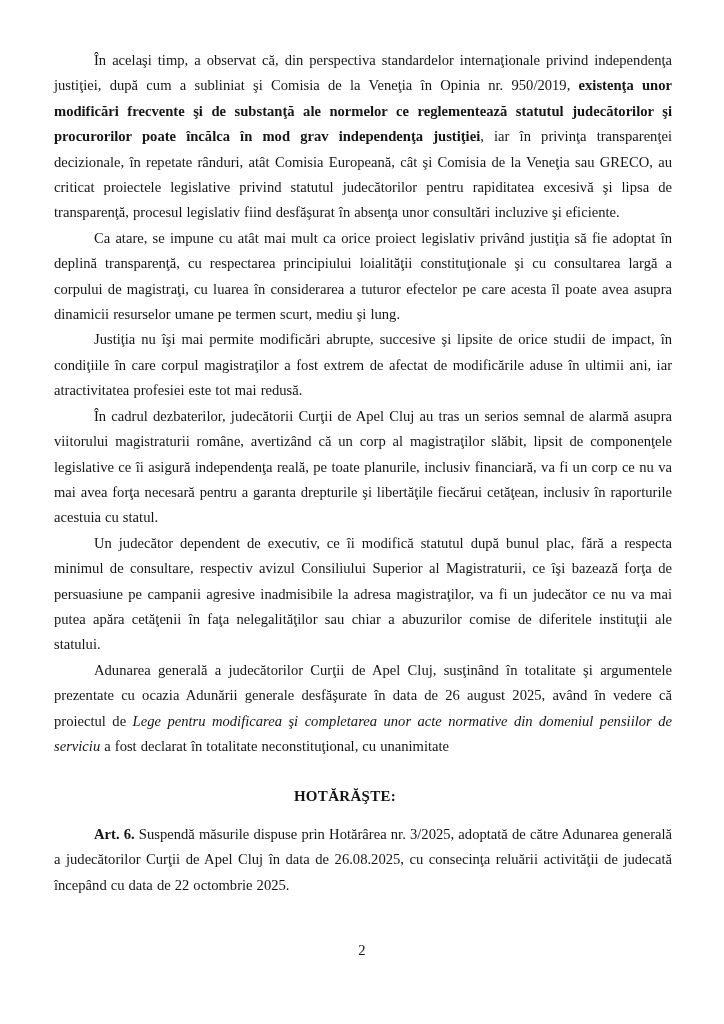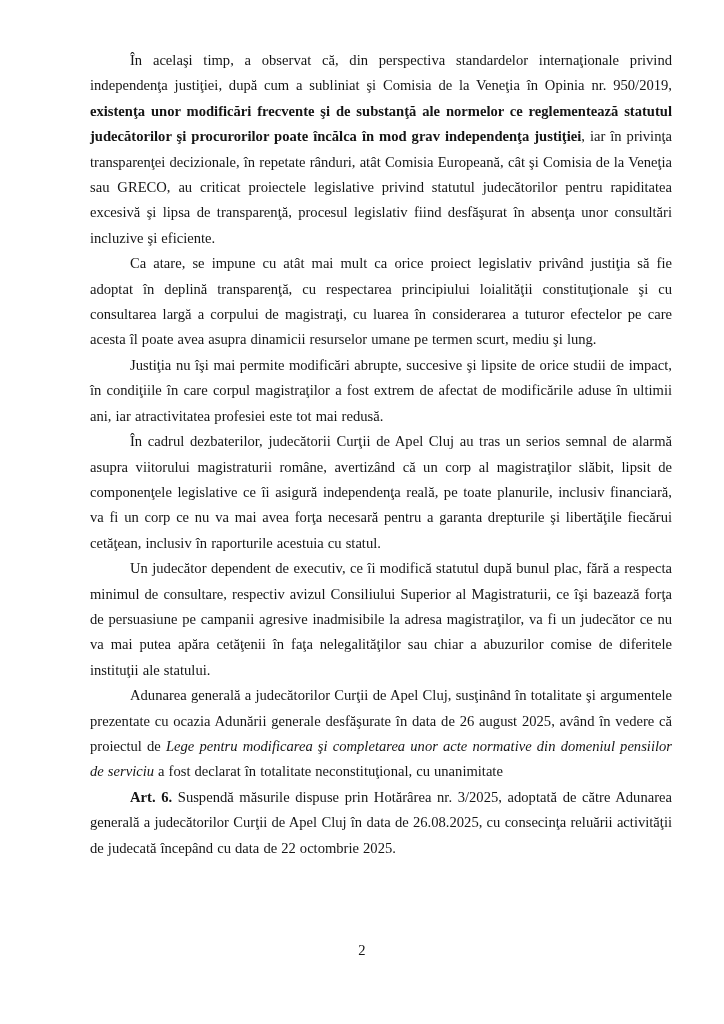--- a/index.html
+++ b/index.html
@@ -10,21 +10,21 @@
   }
   body {
     background: #ffffff;
     font-family: "Liberation Serif", "DejaVu Serif", serif;
     color: #151515;
     position: relative;
   }
   .page {
     position: absolute;
     inset: 0;
-    padding: 48px 52px 0 90px;
+    padding: 48px 52px 0 54px;
   }
   .para {
     font-size: 14.6px;
     line-height: 25.4px;
     text-align: justify;
     text-indent: 40px;
     word-spacing: 0.4px;
   }
   .b { font-weight: bold; }
   .i { font-style: italic; }
@@ -60,18 +60,19 @@
   <p class="para"><span>Ca atare, se impune cu atât mai mult ca orice proiect legislativ privând justiţia să fie adoptat în deplină transparenţă, cu respectarea principiului loialităţii constituţionale şi cu consultarea largă a corpului de magistraţi, cu luarea în considerarea a tuturor efectelor pe care acesta îl poate avea asupra dinamicii resurselor umane pe termen scurt, mediu şi lung.</span></p>
 
   <p class="para"><span>Justiţia nu îşi mai permite modificări abrupte, succesive şi lipsite de orice studii de impact, în condiţiile în care corpul magistraţilor a fost extrem de afectat de modificările aduse în ultimii ani, iar atractivitatea profesiei este tot mai redusă.</span></p>
 
   <p class="para"><span>În cadrul dezbaterilor, judecătorii Curţii de Apel Cluj au tras un serios semnal de alarmă asupra viitorului magistraturii române, avertizând că un corp al magistraţilor slăbit, lipsit de componenţele legislative ce îi asigură independenţa reală, pe toate planurile, inclusiv financiară, va fi un corp ce nu va mai avea forţa necesară pentru a garanta drepturile şi libertăţile fiecărui cetăţean, inclusiv în raporturile acestuia cu statul.</span></p>
 
   <p class="para"><span>Un judecător dependent de executiv, ce îi modifică statutul după bunul plac, fără a respecta minimul de consultare, respectiv avizul Consiliului Superior al Magistraturii, ce îşi bazează forţa de persuasiune pe campanii agresive inadmisibile la adresa magistraţilor, va fi un judecător ce nu va mai putea apăra cetăţenii în faţa nelegalităţilor sau chiar a abuzurilor comise de diferitele instituţii ale statului.</span></p>
 
   <p class="para"><span>Adunarea generală a judecătorilor Curţii de Apel Cluj, susţinând în totalitate şi argumentele prezentate cu ocazia Adunării generale desfăşurate în data de 26 august 2025, având în vedere că proiectul de </span><span class="i">Lege pentru modificarea şi completarea unor acte normative din domeniul pensiilor de serviciu</span><span> a fost declarat în totalitate neconstituţional, cu unanimitate</span></p>
 
+  <p class="para heading">HOTĂRĂŞTE:</p>
 
   <p class="para"><span class="b">Art. 6.</span><span> Suspendă măsurile dispuse prin Hotărârea nr. 3/2025, adoptată de către Adunarea generală a judecătorilor Curţii de Apel Cluj în data de 26.08.2025, cu consecinţa reluării activităţii de judecată începând cu data de 22 octombrie 2025.</span></p>
 
 </div>
 
 <div class="page-number">2</div>
 
 </body></html>

